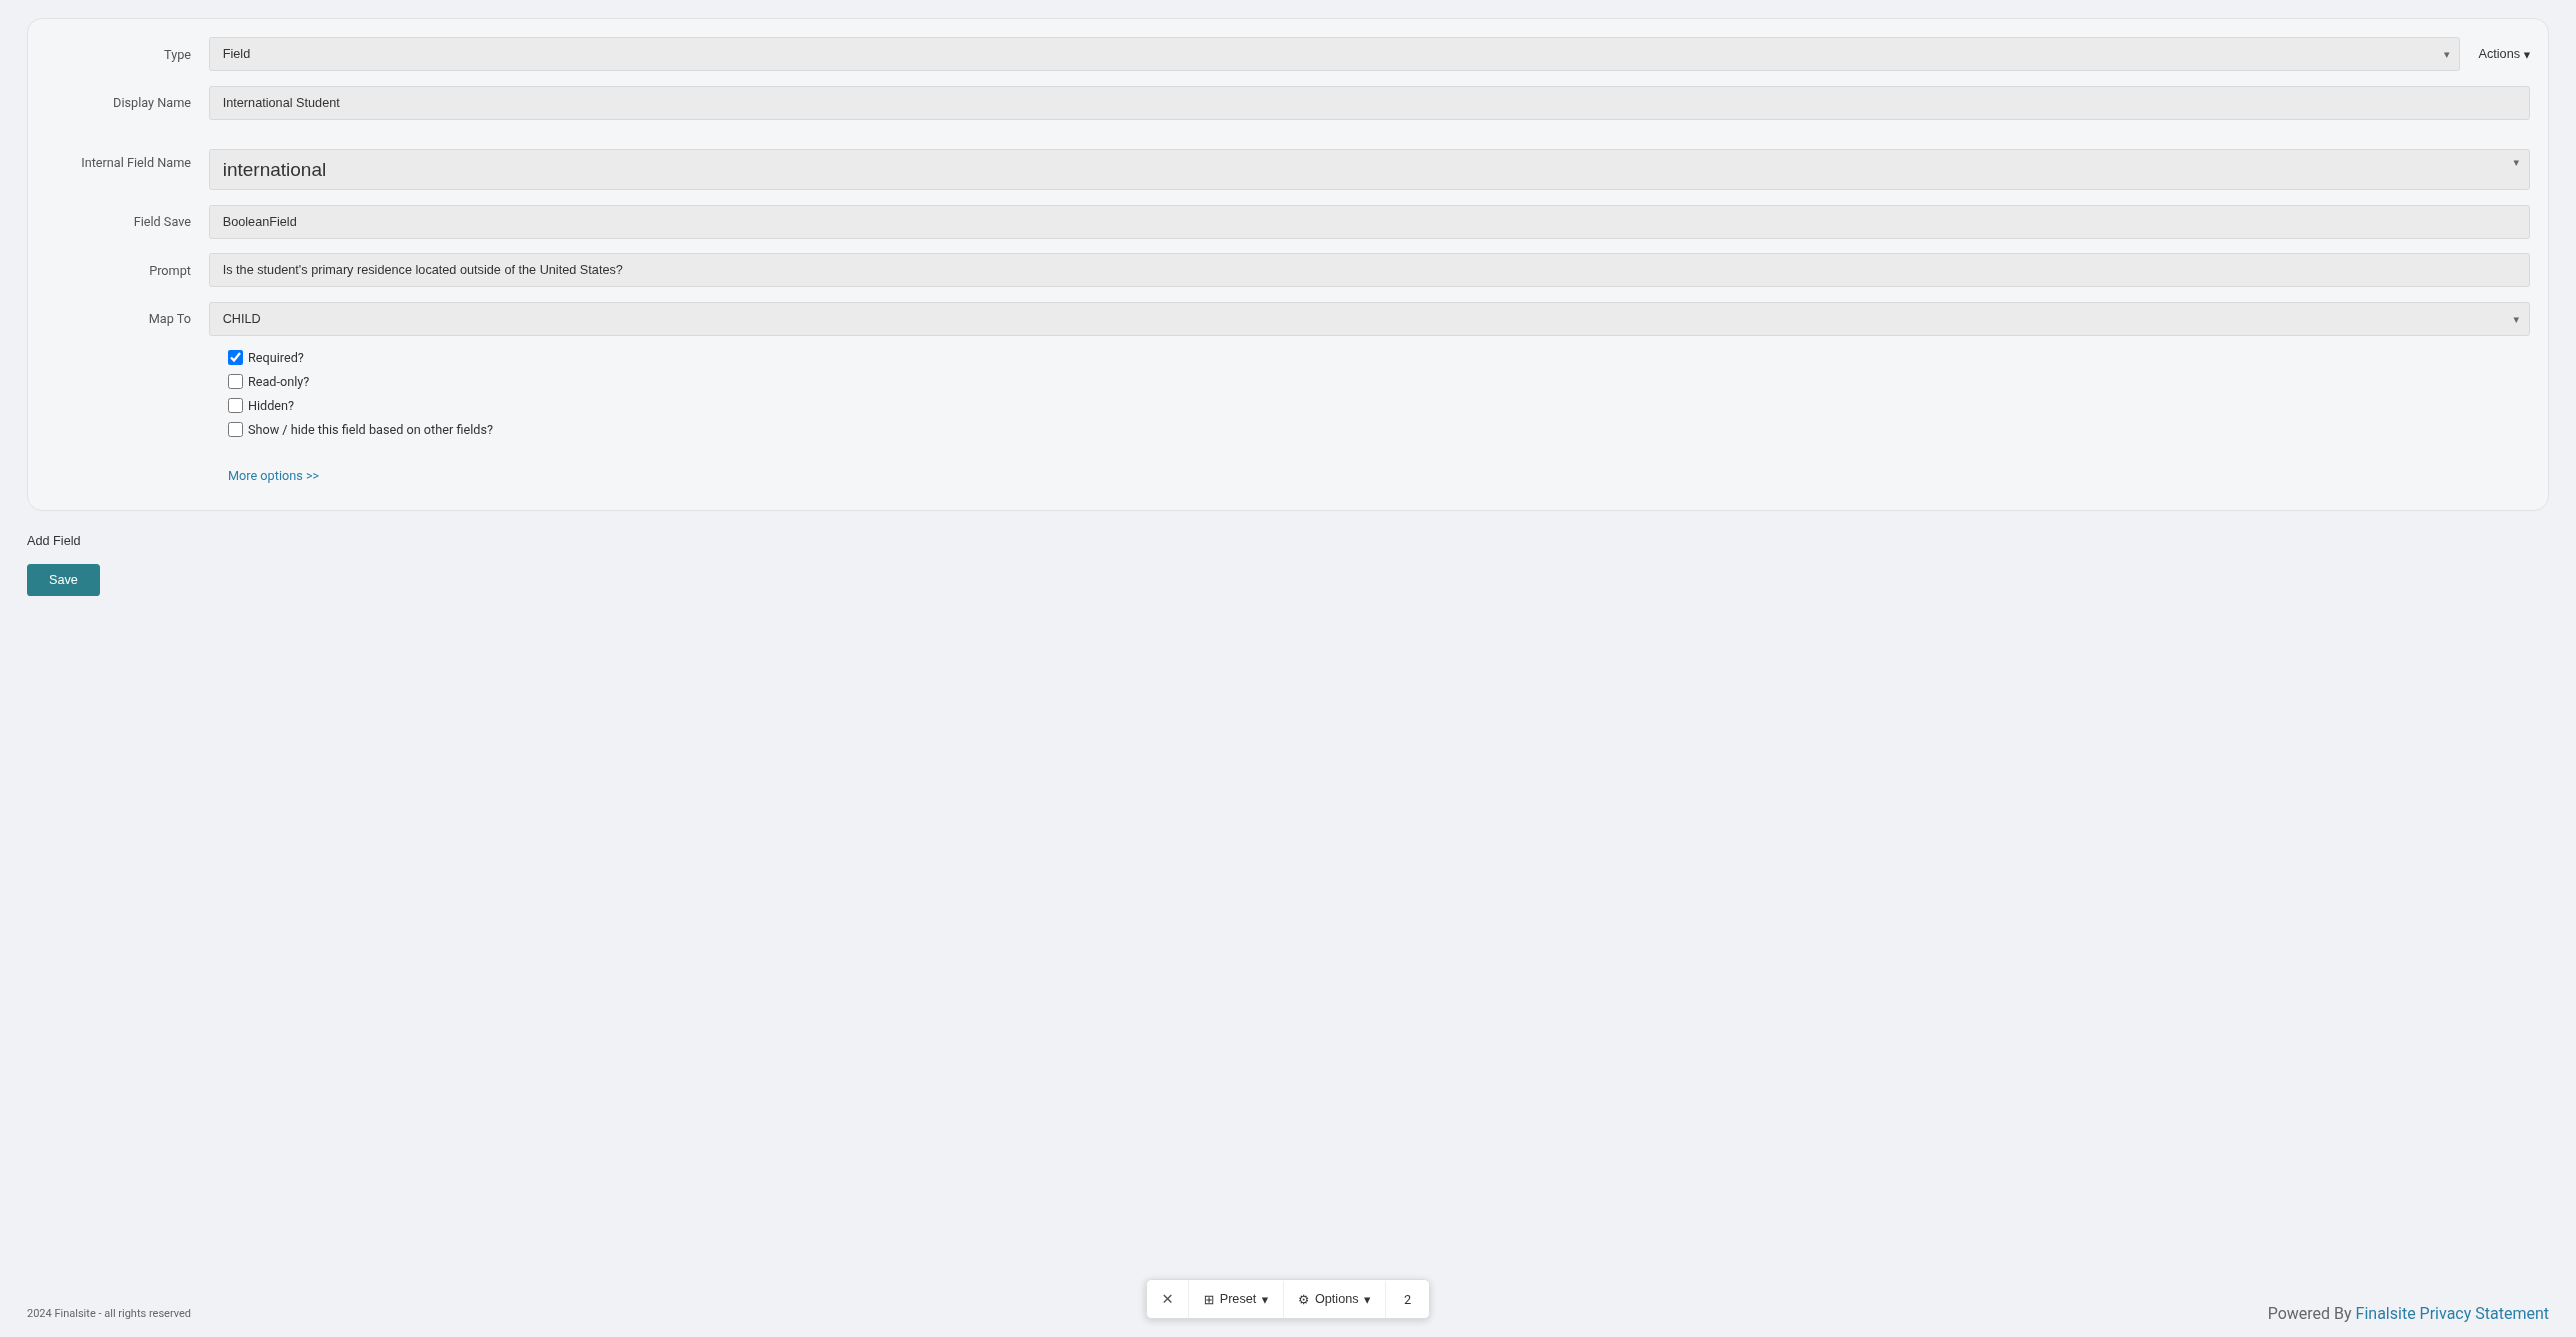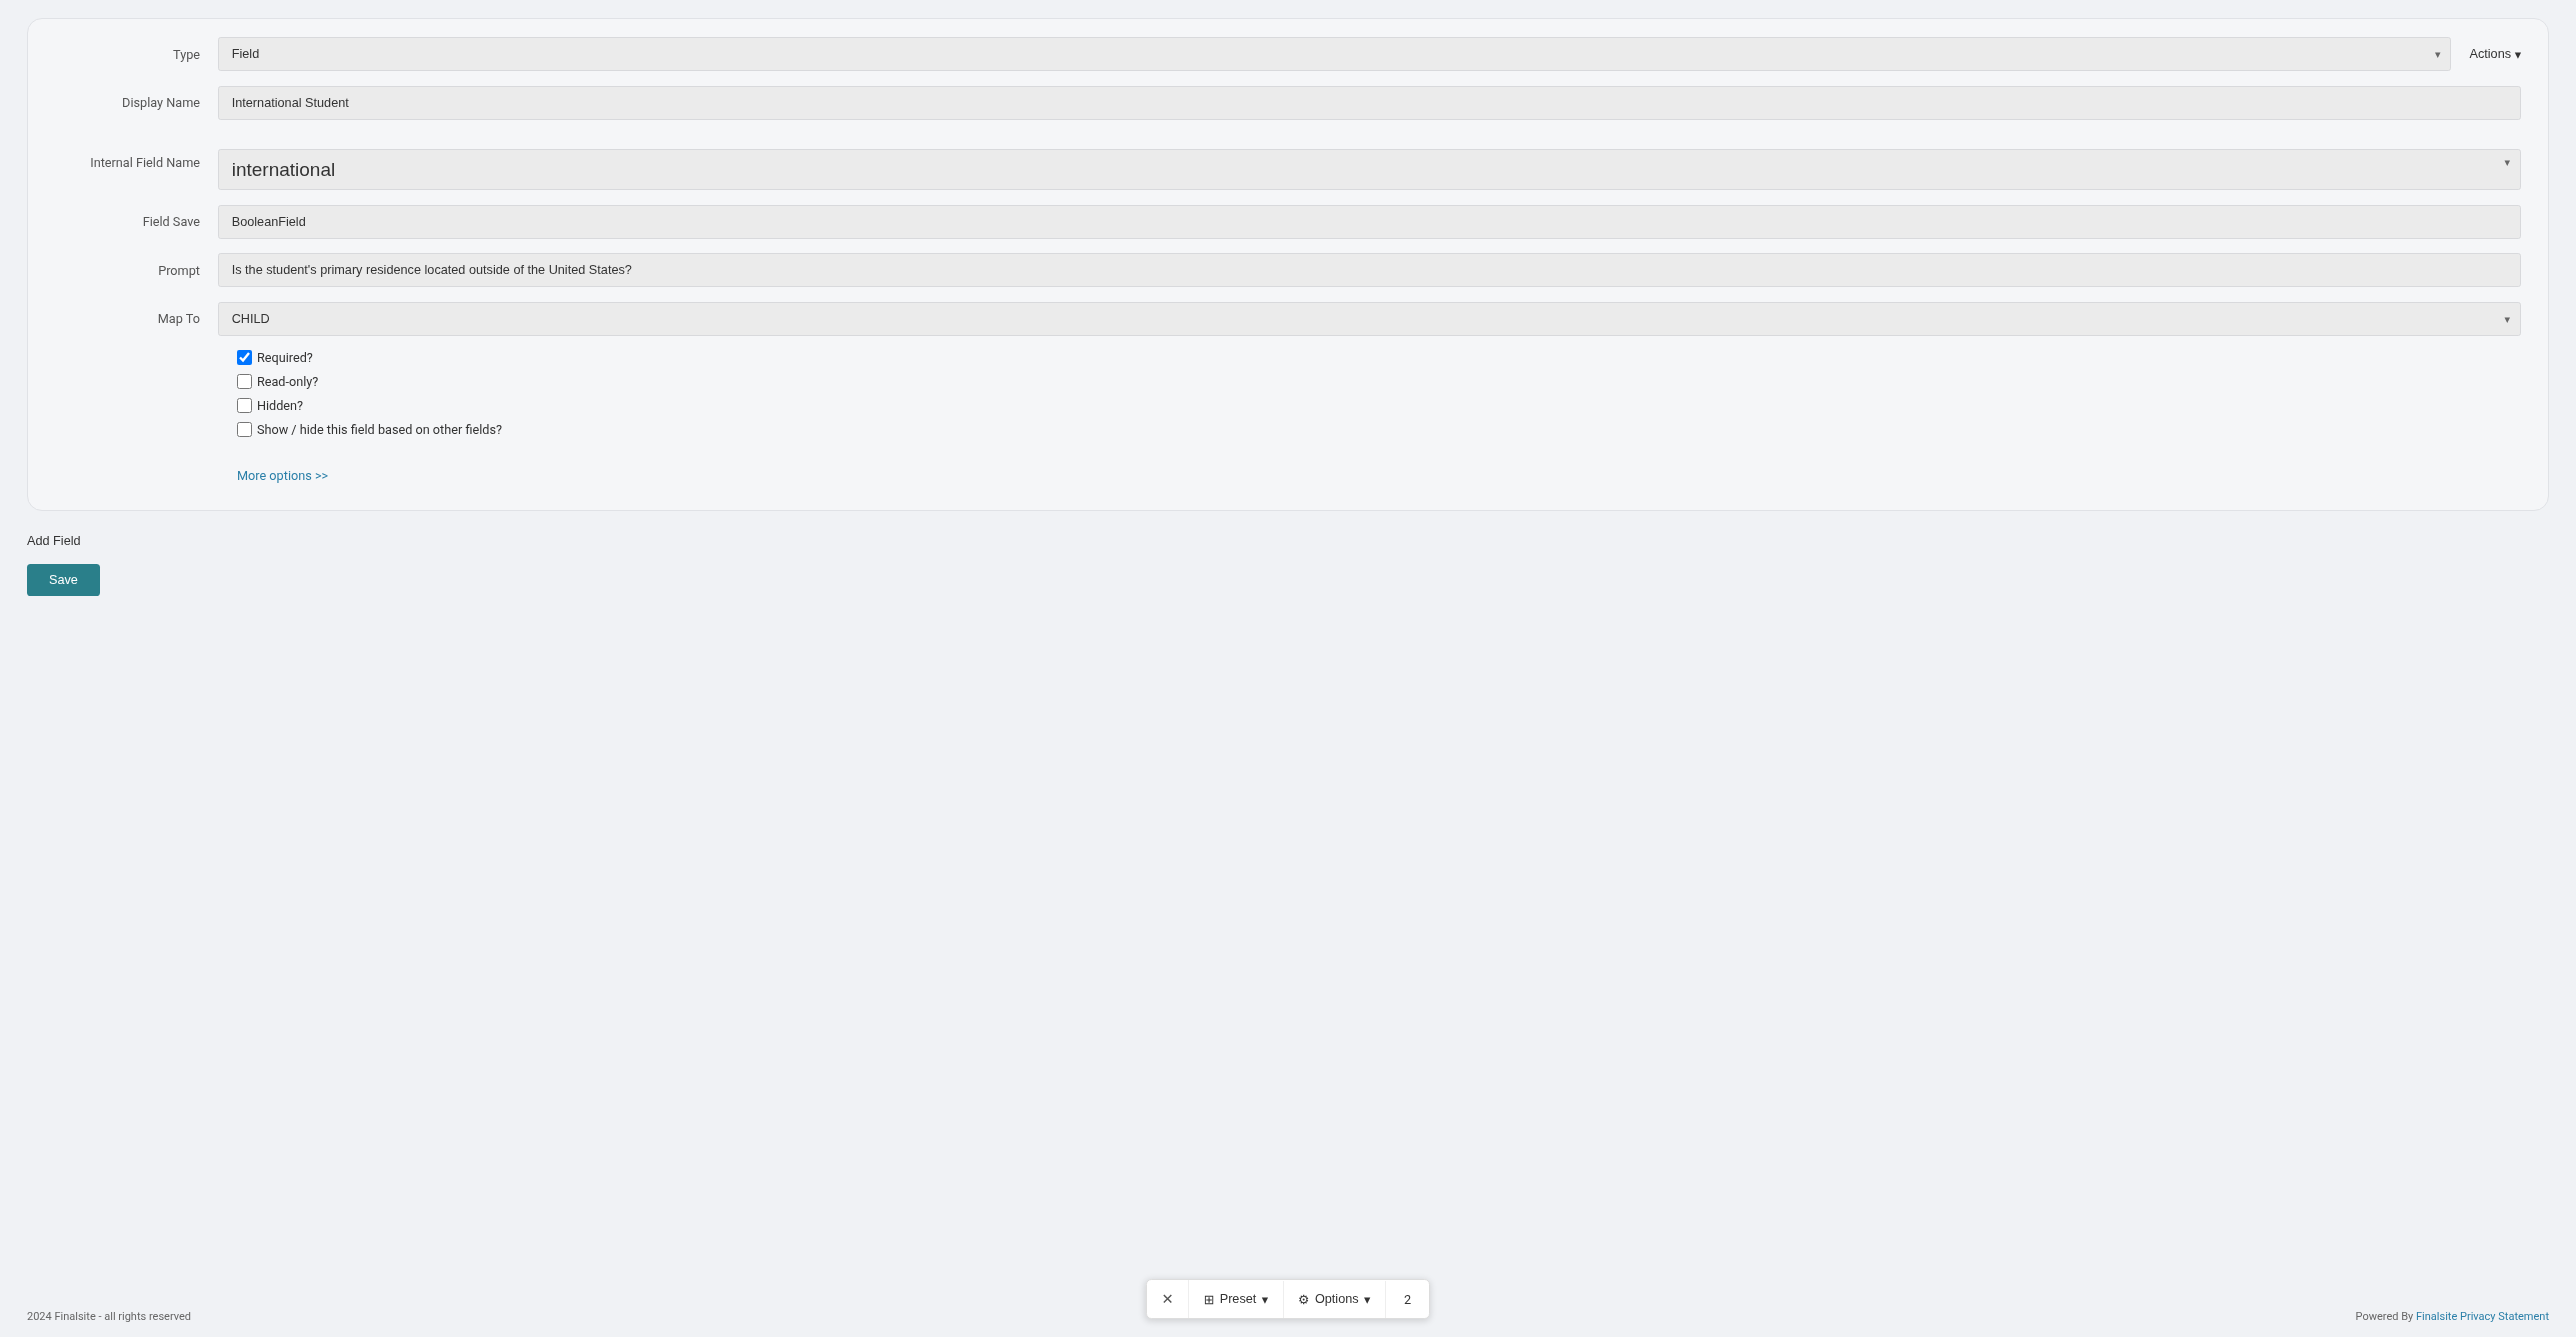--- a/index.html
+++ b/index.html
@@ -20,21 +20,21 @@
 
     .main-content {
       flex: 1;
       padding: 18px 27px;
     }
 
     .form-container {
       background: #f5f6f8;
       border: 0.9px solid #e0e2e6;
       border-radius: 15px;
-      padding: 18px 27px 27px;
+      padding: 18px 18px 27px;
       margin-bottom: 18px;
     }
 
     .form-row {
       display: flex;
       align-items: center;
       margin-bottom: 14.5px;
       position: relative;
     }
 
@@ -193,21 +193,21 @@
     .footer {
       padding: 14.5px 27px;
       display: flex;
       justify-content: space-between;
       align-items: center;
       font-size: 11px;
       color: #666;
     }
 
     .footer-right {
-      font-size: 11px;
+      font-size: 16px;
       color: #666;
     }
 
     .footer-right a {
       color: #2a7fa8;
       text-decoration: none;
     }
 
     .bottom-toolbar {
       position: fixed;

